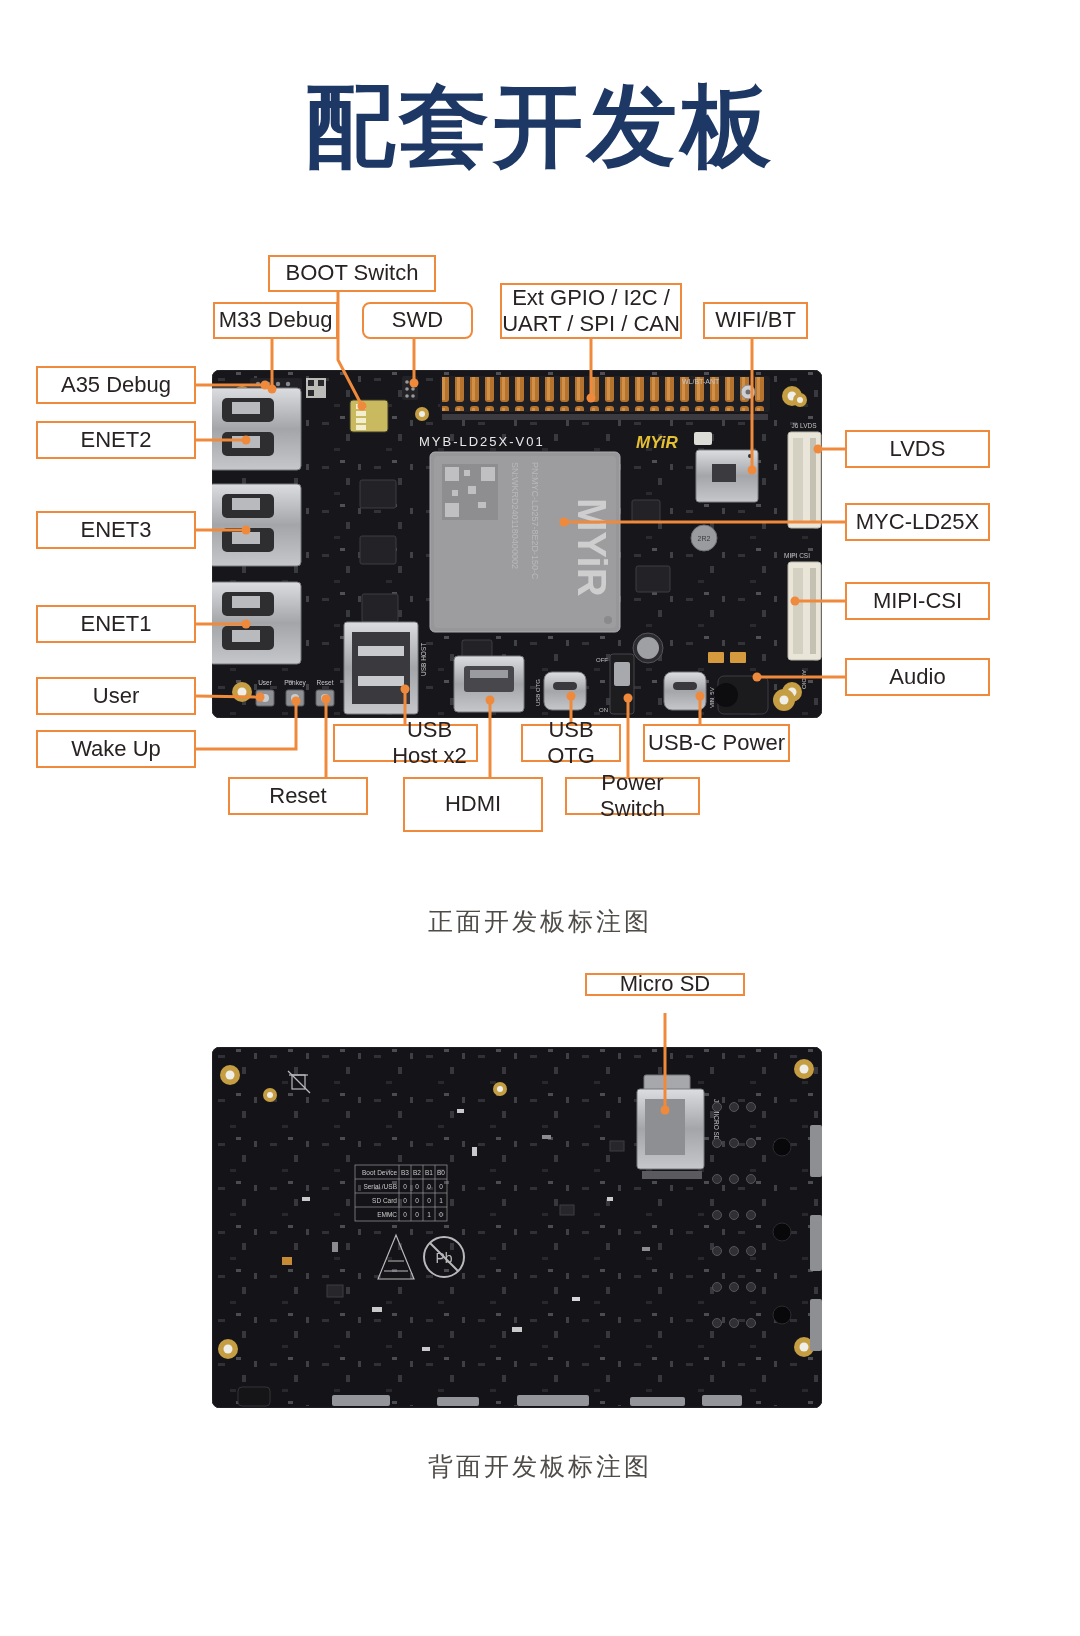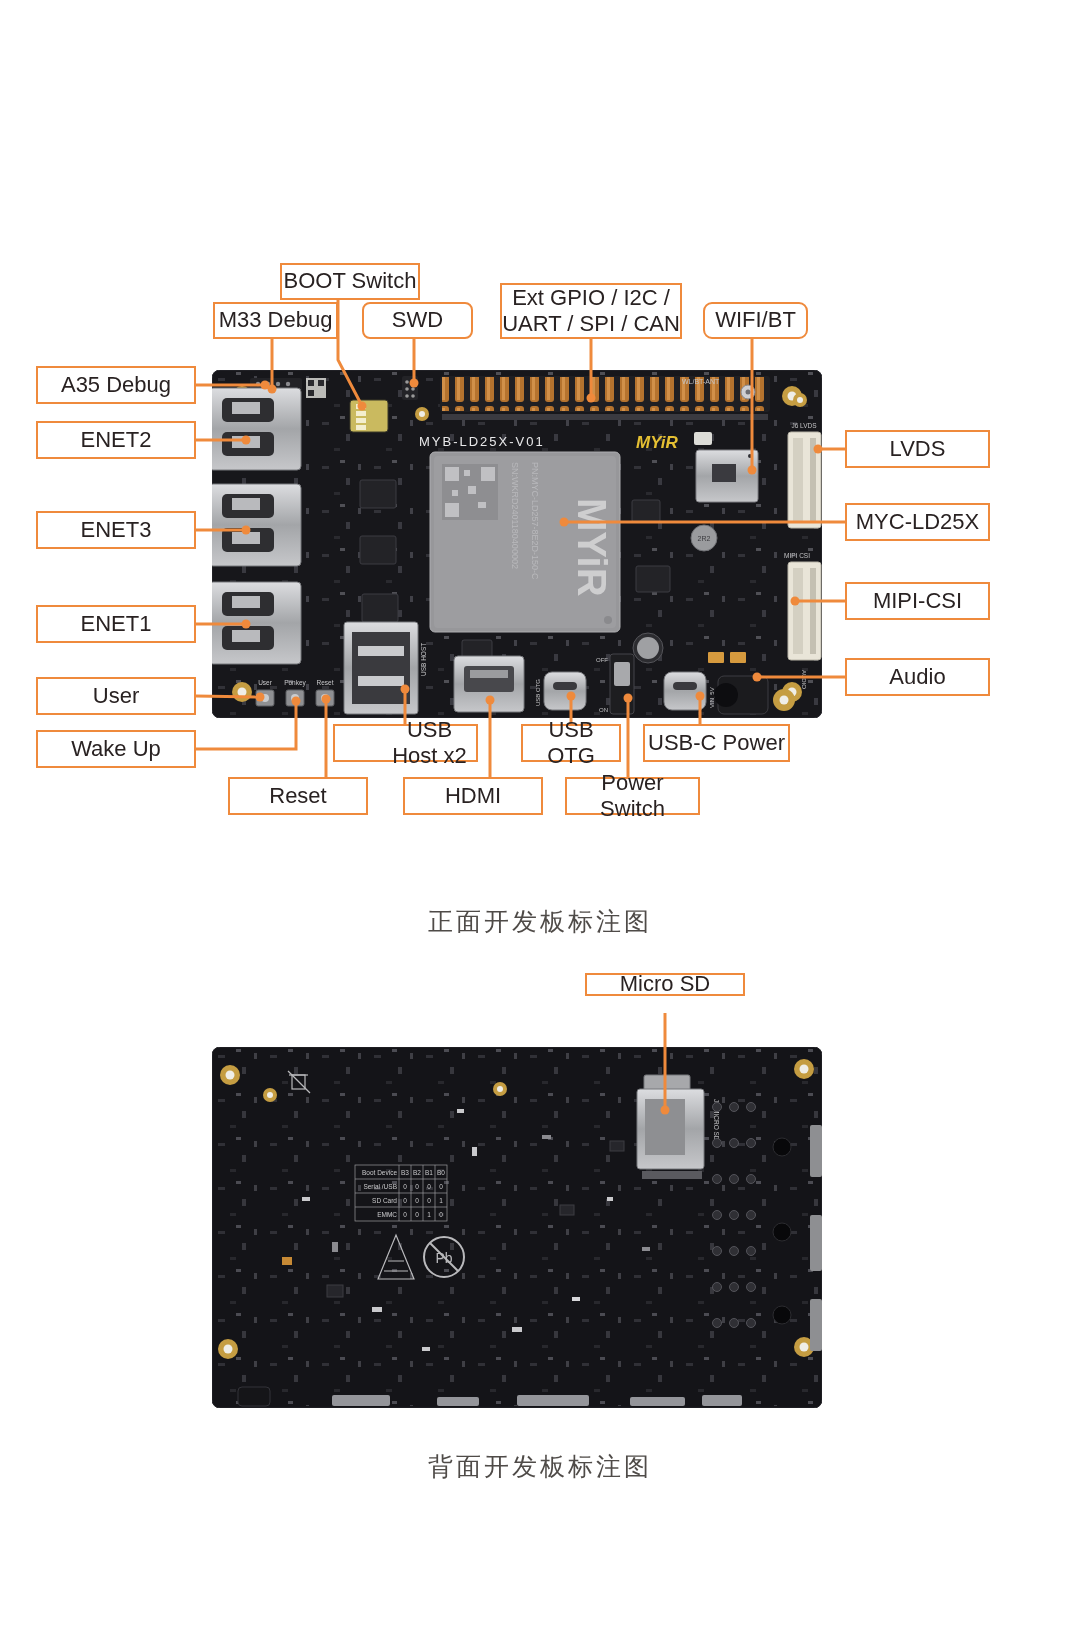--- a/index.html
+++ b/index.html
@@ -33,20 +33,21 @@
   .leads{position:absolute;left:0;top:0;z-index:2;}
   .leads path{stroke:var(--accent);stroke-width:3;fill:none;}
   .leads circle{fill:var(--accent);}
   svg text{font-family:"Liberation Sans",sans-serif;}
 </style>
 </head>
 <body>
 
 <div id="canvas">
 
+  <div class="page-title">配套开发板</div>
 
   <svg class="board" style="left:212px;top:370px;" width="610" height="348" viewBox="0 0 610 348">
     <defs>
       <linearGradient id="met" x1="0" y1="0" x2="0" y2="1">
         <stop offset="0" stop-color="#dcdde0"></stop>
           <stop offset="0.5" stop-color="#a3a5a8"></stop>
           <stop offset="1" stop-color="#c6c7ca"></stop>
       </linearGradient>
       <pattern id="pins" width="15" height="34" patternUnits="userSpaceOnUse">
         <rect x="3" y="2" width="9" height="30" rx="3" fill="#b5732e"></rect>
@@ -476,34 +477,34 @@
     <g>
         <path d="M845 677 L760 677"></path>
         <circle cx="757" cy="677" r="4.5"></circle>
       </g>
     <g>
         <path d="M665 1013 L665 1107"></path>
         <circle cx="665" cy="1110" r="4.5"></circle>
       </g>
   </svg>
 
-  <div class="lbl" style="left:280px;top:255px;width:140px;height:37px;margin-top:8px;">
+  <div class="lbl" style="left:268px;top:255px;width:168px;height:37px;">
       <span>BOOT Switch</span>
     </div>
   <div class="lbl" style="left:213px;top:302px;width:125px;height:37px;">
       <span>M33 Debug</span>
     </div>
   <div class="lbl" style="left:362px;top:302px;width:111px;height:37px;border-radius:8px;">
       <span>SWD</span>
     </div>
   <div class="lbl" style="left:500px;top:283px;width:182px;height:56px;">
     <span>Ext GPIO / I2C /</span>
     <span>UART / SPI / CAN</span>
   </div>
-  <div class="lbl" style="left:703px;top:302px;width:105px;height:37px;border-radius:9px;">
+  <div class="lbl" style="left:703px;top:302px;width:105px;height:37px;">
       <span>WIFI/BT</span>
     </div>
   <div class="lbl" style="left:36px;top:366px;width:160px;height:38px;">
       <span>A35 Debug</span>
     </div>
   <div class="lbl" style="left:36px;top:421px;width:160px;height:38px;">
       <span>ENET2</span>
     </div>
   <div class="lbl" style="left:36px;top:511px;width:160px;height:38px;">
       <span>ENET3</span>
@@ -522,21 +523,21 @@
     </div>
   <div class="lbl" style="left:521px;top:724px;width:100px;height:38px;">
       <span>USB OTG</span>
     </div>
   <div class="lbl" style="left:643px;top:724px;width:147px;height:38px;">
       <span>USB-C Power</span>
     </div>
   <div class="lbl" style="left:228px;top:777px;width:140px;height:38px;">
       <span>Reset</span>
     </div>
-  <div class="lbl" style="left:403px;top:777px;width:140px;height:38px;">
+  <div class="lbl" style="left:403px;top:777px;width:140px;height:55px;">
       <span>HDMI</span>
     </div>
   <div class="lbl" style="left:565px;top:777px;width:135px;height:38px;">
       <span>Power Switch</span>
     </div>
   <div class="lbl" style="left:845px;top:430px;width:145px;height:38px;">
       <span>LVDS</span>
     </div>
   <div class="lbl" style="left:845px;top:503px;width:145px;height:38px;">
       <span>MYC-LD25X</span>

